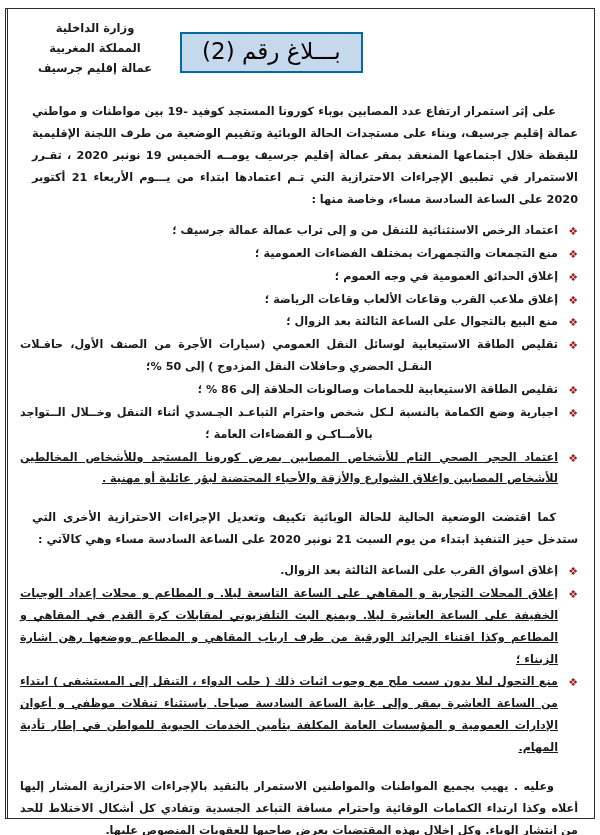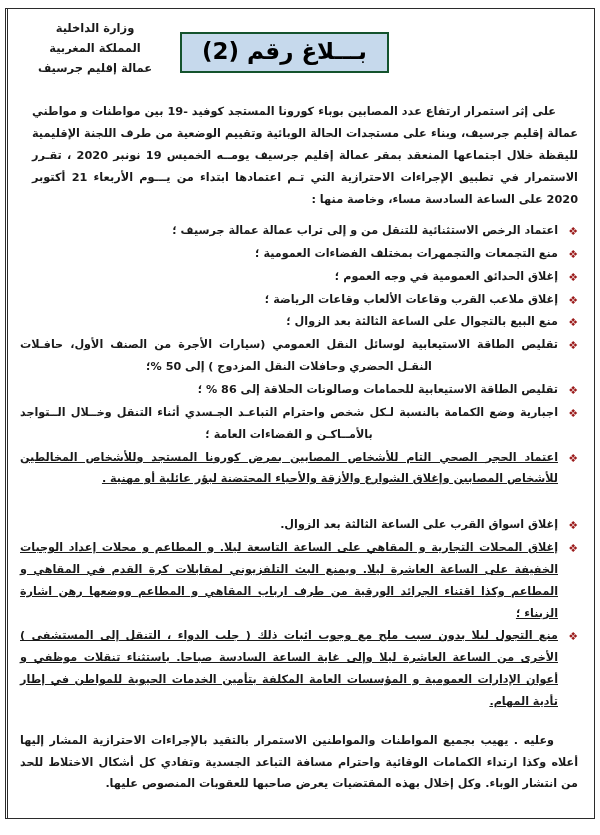--- a/index.html
+++ b/index.html
@@ -50,24 +50,24 @@
   }
   .ministry div{white-space:nowrap;}
   .title-wrap{
     flex:0 0 auto;
     margin-right:14px;
     margin-top:16px;
   }
   .title-box{
     display:inline-block;
     background:#c6d9ec;
-    border:2px solid #14532d;
+    border:2px solid #0369a1;
     padding:3px 20px 5px 20px;
     font-size:23px;
-    font-weight:bold;
+    font-weight:normal;
     letter-spacing:0.5px;
     line-height:1.25;
     color:#000;
     box-shadow:0 0 0 1px #c6d9ec inset;
   }
   .header-spacer{flex:1 1 auto;}
 
   
   .para{
     text-align:justify;
@@ -195,38 +195,39 @@
         <span class="txt">اجبارية وضع الكمامة بالنسبة لـكل شخص واحترام التباعـد الجـسدي أثناء التنقل وخــلال الــتواجد بالأمــاكـن و الفضاءات العامة ؛</span>
       </li>
       <li class="flow2">
         <span class="bullet">❖</span>
         <span class="txt">اعتماد الحجر الصحي التام للأشخاص المصابين بمرض كورونا المستجد وللأشخاص المخالطين للأشخاص المصابين وإغلاق الشوارع والأزقة والأحياء المحتضنة لبؤر عائلية أو مهنية .</span>
       </li>
     </ul>
 
     <div class="gap-lg"></div>
 
+    <p class="para">كما اقتضت الوضعية الحالية للحالة الوبائية تكييف وتعديل الإجراءات الاحترازية الأخرى التي ستدخل حيز التنفيذ ابتداء من يوم السبت 21 نونبر 2020 على الساعة السادسة مساء وهي كالآتي :</p>
 
     <div class="gap-sm"></div>
 
     <ul class="blist list-indent-2">
       <li class="short">
         <span class="bullet">❖</span>
         <span class="txt">إغلاق اسواق القرب على الساعة الثالثة بعد الزوال.</span>
       </li>
     </ul>
 
     <ul class="blist list-wide">
       <li class="flow2">
         <span class="bullet">❖</span>
         <span class="txt">إغلاق المحلات التجارية و المقاهي على الساعة التاسعة ليلا. و المطاعم و محلات إعداد الوجبات الخفيفة على الساعة العاشرة ليلا. ويمنع البث التلفزيوني لمقابلات كرة القدم في المقاهي و المطاعم وكذا اقتناء الجرائد الورقية من طرف ارباب المقاهي و المطاعم ووضعها رهن اشارة الزبناء ؛</span>
       </li>
       <li class="flow2">
         <span class="bullet">❖</span>
-        <span class="txt">منع التجول ليلا بدون سبب ملح مع وجوب اثبات ذلك ( جلب الدواء ، التنقل إلى المستشفى ) الأخرى من الساعة العاشرة ليلا وإلى غاية الساعة السادسة صباحا. باستثناء تنقلات موظفي و أعوان الإدارات العمومية و المؤسسات العامة المكلفة بتأمين الخدمات الحيوية للمواطن في إطار تأدية المهام.</span>
+        <span class="txt">منع التجول ليلا بدون سبب ملح مع وجوب اثبات ذلك ( جلب الدواء ، التنقل إلى المستشفى ) ابتداء من الساعة العاشرة بمقر وإلى غاية الساعة السادسة صباحا. باستثناء تنقلات موظفي و أعوان الإدارات العمومية و المؤسسات العامة المكلفة بتأمين الخدمات الحيوية للمواطن في إطار تأدية المهام.</span>
       </li>
     </ul>
 
     <div class="gap-lg"></div>
 
     <p class="closing">وعليه . يهيب بجميع المواطنات والمواطنين الاستمرار بالتقيد بالإجراءات الاحترازية المشار إليها أعلاه وكذا ارتداء الكمامات الوقائية واحترام مسافة التباعد الجسدية وتفادي كل أشكال الاختلاط للحد من انتشار الوباء. وكل إخلال بهذه المقتضيات يعرض صاحبها للعقوبات المنصوص عليها.</p>
 
   </div>
 </div>
 

